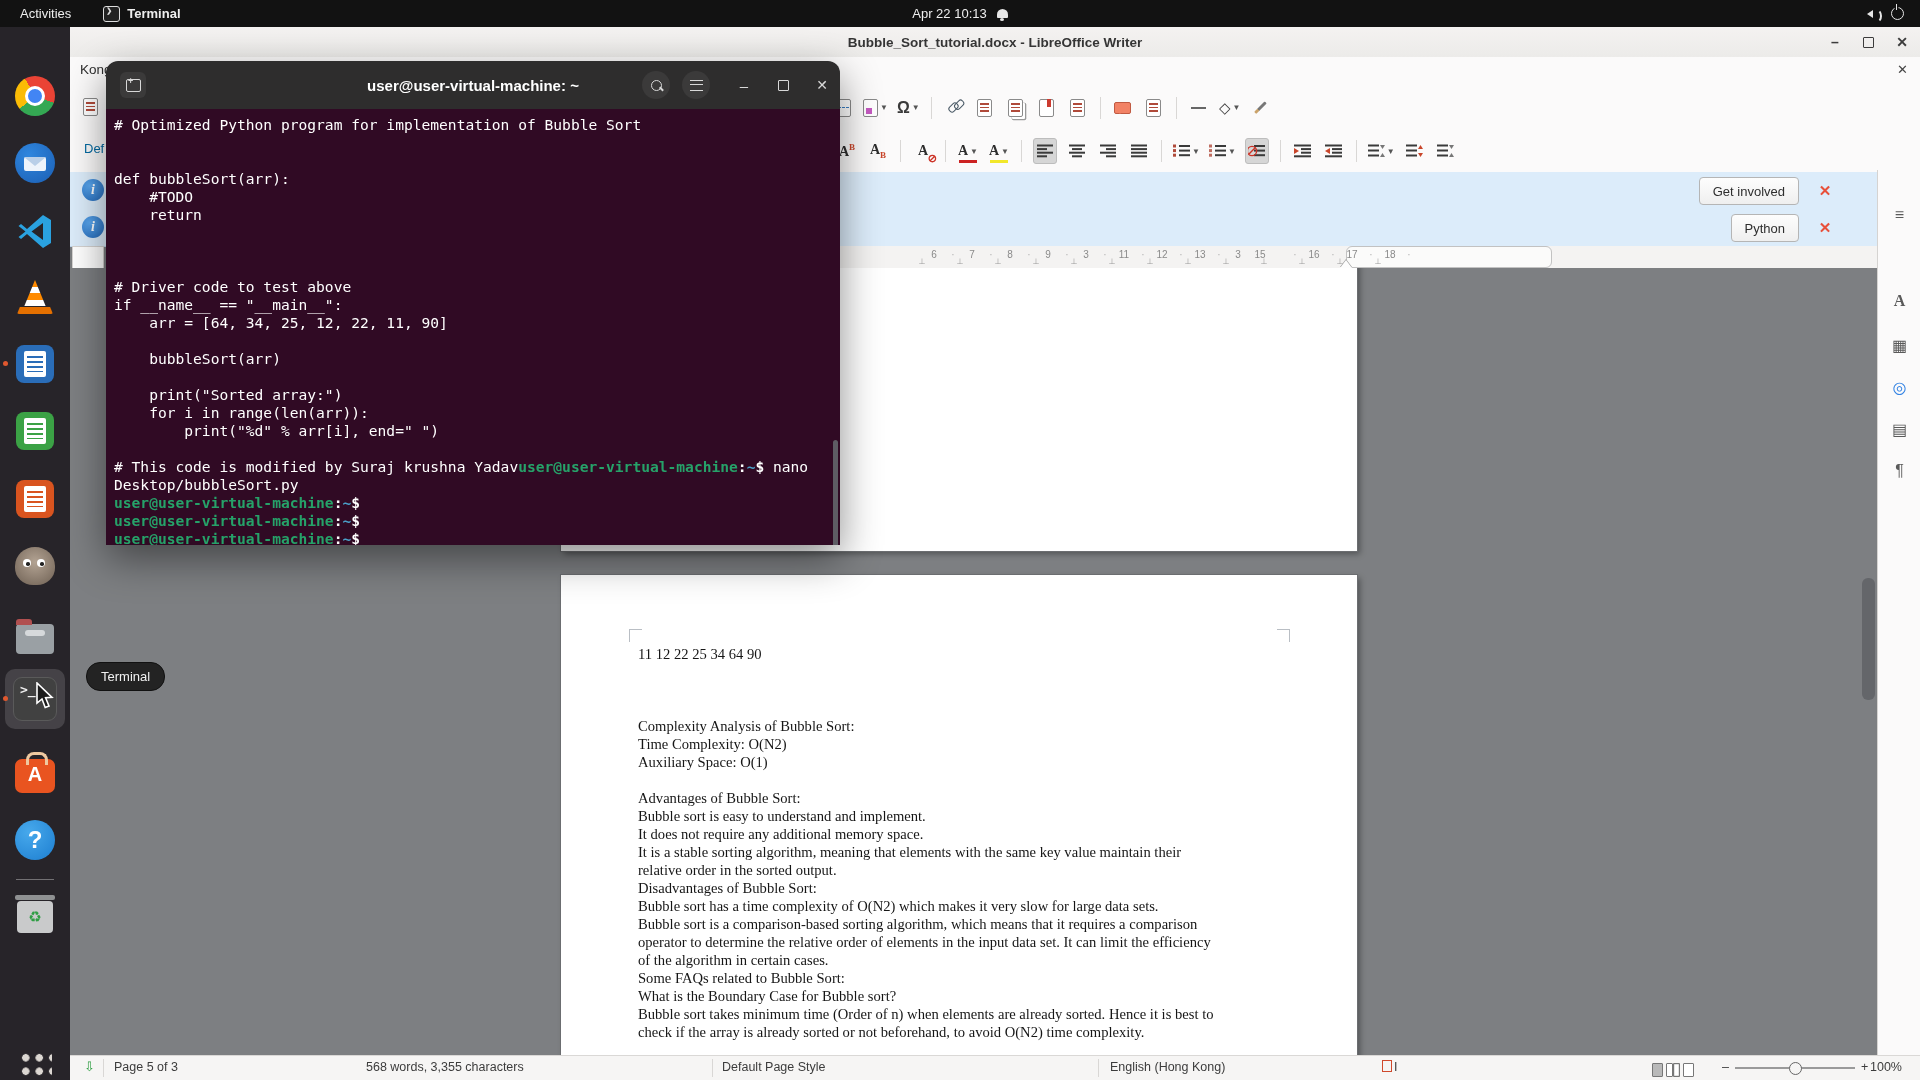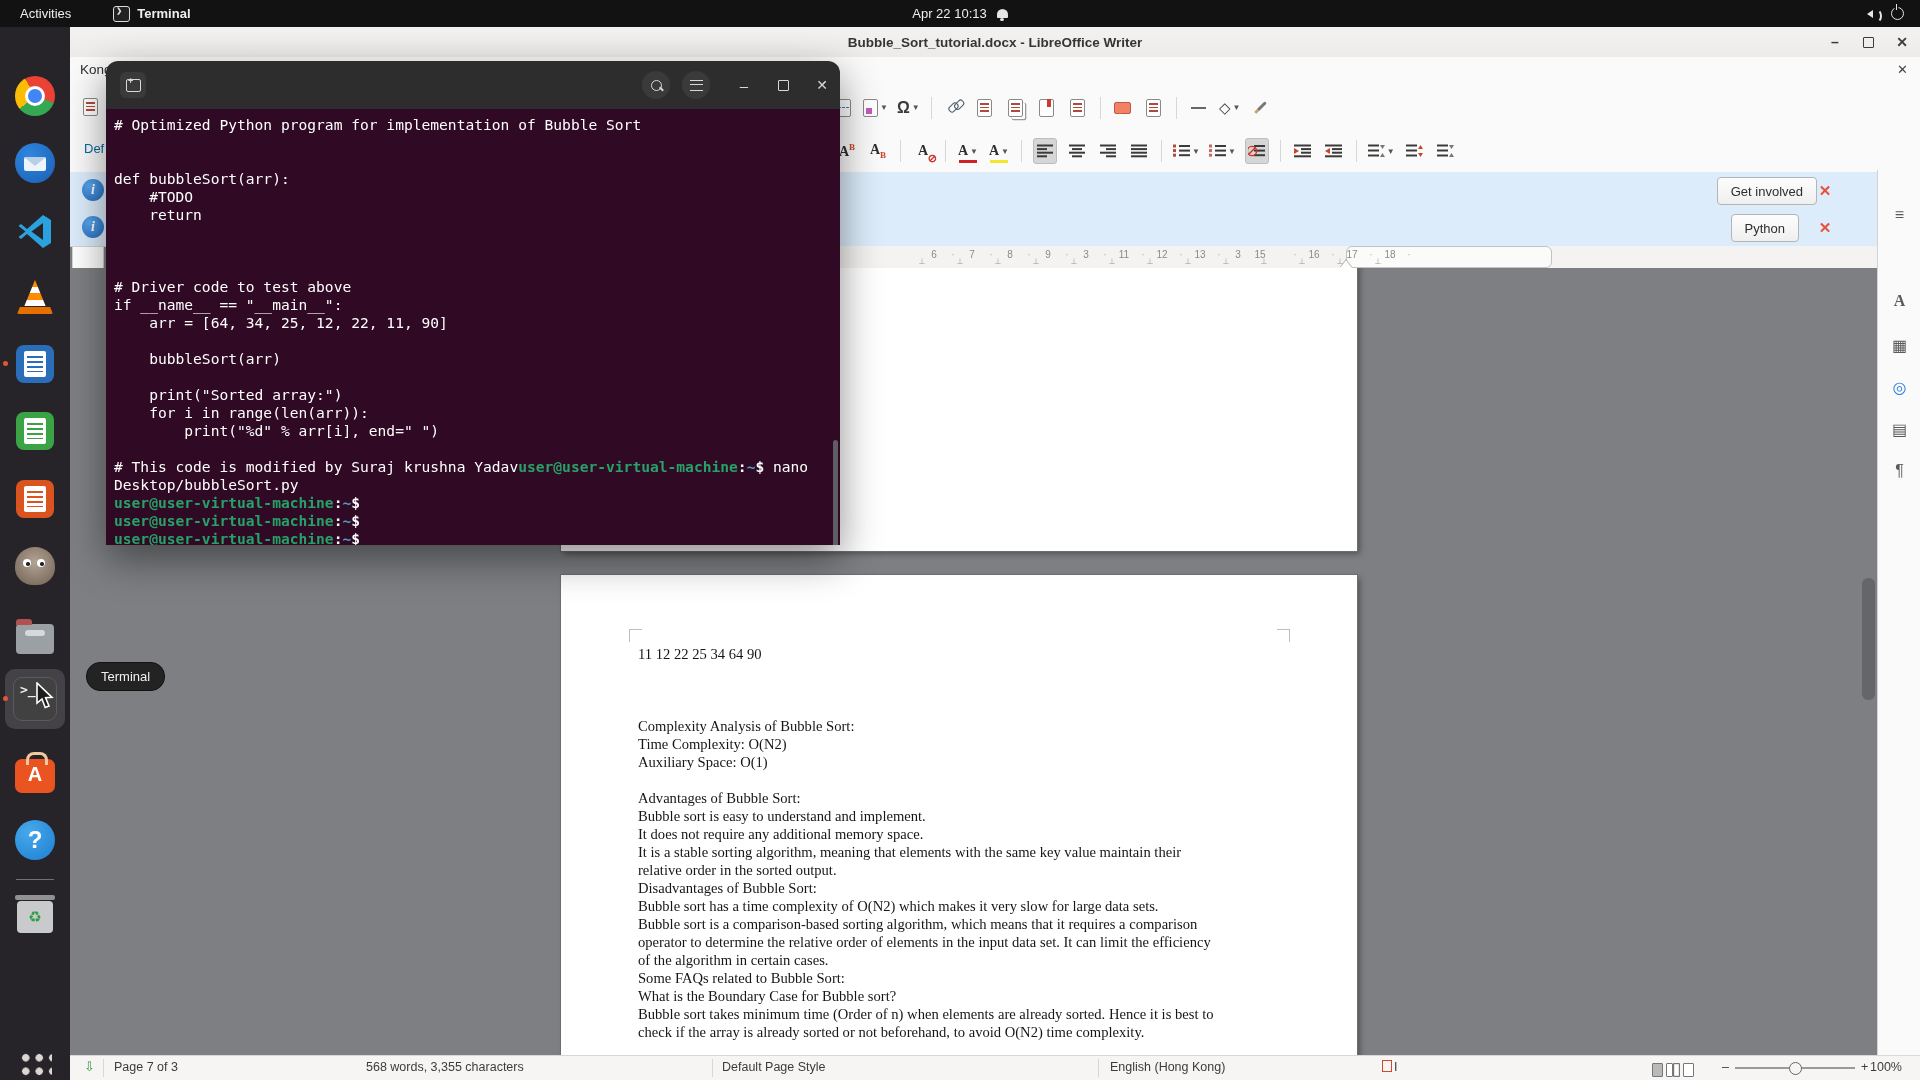--- a/index.html
+++ b/index.html
@@ -2,21 +2,21 @@
 <html><head>
 <meta charset="utf-8">
 <style>
   html,body{margin:0;padding:0;background:#555;}
   .screen{position:relative;width:1920px;height:1080px;overflow:hidden;background:#7d7f82;
           font-family:"Liberation Sans",sans-serif;-webkit-font-smoothing:antialiased;}
 
   
   .topbar{position:absolute;left:0;top:0;width:1920px;height:27px;background:#121212;color:#eee;
           display:flex;align-items:center;font-size:13px;z-index:50;}
-  .tb-left{display:flex;align-items:center;gap:36px;margin-left:14px;}
+  .tb-left{display:flex;align-items:center;gap:26px;margin-left:14px;}
   .tb-activities{padding:2px 6px;}
   .tb-app{display:flex;align-items:center;gap:7px;font-weight:bold;}
   .mini-term{width:15px;height:14px;border:1.4px solid #ddd;border-radius:3px;position:relative;background:#222;}
   .mini-term::after{content:"❯";position:absolute;left:2px;top:0px;font-size:7px;color:#ddd;}
   .tb-center{position:absolute;left:0;right:0;top:0;height:27px;display:flex;align-items:center;justify-content:center;gap:10px;}
   .bell{width:11px;height:9px;background:#e6e6e6;border-radius:6px 6px 1px 1px;position:relative;display:inline-block;}
   .bell::after{content:"";position:absolute;left:3.5px;bottom:-3px;width:4px;height:3px;border-radius:50%;background:#e6e6e6;}
   .tb-right{margin-left:auto;display:flex;align-items:center;gap:18px;margin-right:16px;}
   .vol{width:0;height:0;border:4px solid transparent;border-right:6px solid #e6e6e6;position:relative;display:inline-block;}
   .vol::after{content:"";position:absolute;left:4px;top:-5px;width:7px;height:10px;border:2px solid transparent;
@@ -397,21 +397,21 @@
               <rect x="0" y="10.5" width="11" height="2" fill="#3a3a3a"></rect>
               <path d="M14.5 5 L12 1 17 1 Z" fill="#777"></path>
               <path d="M14.5 9 L17 13 12 13 Z" fill="#777"></path>
             </svg>
           </span>
         </div>
     </div>
 
     <div class="infobar" style="top:145px;">
       <span class="ib-info">i</span>
-      <div class="ib-btn" style="right:60px;">Get involved</div>
+      <div class="ib-btn" style="right:78px;">Get involved</div>
       <span class="ib-x" style="right:42px;">✕</span>
     </div>
     <div class="infobar" style="top:182px;">
       <span class="ib-info">i</span>
       <div class="ib-btn" style="right:78px;">Python</div>
       <span class="ib-x" style="right:42px;">✕</span>
     </div>
 
     <div class="ruler-corner"></div>
     <div class="ruler" id="ruler">
@@ -468,21 +468,21 @@
         <div class="corner tl" style="left:68px;top:54px;"></div>
         <div class="corner tr" style="left:716px;top:54px;"></div>
         <div class="p2-lines doc-text" id="p2-lines"><div>11 12 22 25 34 64 90</div><div>&nbsp;</div><div>&nbsp;</div><div>&nbsp;</div><div>Complexity Analysis of Bubble Sort:</div><div>Time Complexity: O(N2)</div><div>Auxiliary Space: O(1)</div><div>&nbsp;</div><div>Advantages of Bubble Sort:</div><div>Bubble sort is easy to understand and implement.</div><div>It does not require any additional memory space.</div><div>It is a stable sorting algorithm, meaning that elements with the same key value maintain their</div><div>relative order in the sorted output.</div><div>Disadvantages of Bubble Sort:</div><div>Bubble sort has a time complexity of O(N2) which makes it very slow for large data sets.</div><div>Bubble sort is a comparison-based sorting algorithm, which means that it requires a comparison</div><div>operator to determine the relative order of elements in the input data set. It can limit the efficiency</div><div>of the algorithm in certain cases.</div><div>Some FAQs related to Bubble Sort:</div><div>What is the Boundary Case for Bubble sort?</div><div>Bubble sort takes minimum time (Order of n) when elements are already sorted. Hence it is best to</div><div>check if the array is already sorted or not beforehand, to avoid O(N2) time complexity.</div></div>
       </div>
       <div class="doc-scroll"></div>
     </div>
 
     <div class="statusbar">
       <span class="sb save-arrow" style="left:14px;top:3px;">⇩</span>
       <span class="sb-sep" style="left:33px;"></span>
-      <span class="sb" style="left:44px;">Page 7 of 3</span>
+      <span class="sb" style="left:44px;">Page 5 of 3</span>
       <span class="sb" style="left:296px;">568 words, 3,355 characters</span>
       <span class="sb-sep" style="left:642px;"></span>
       <span class="sb" style="left:652px;">Default Page Style</span>
       <span class="sb-sep" style="left:1028px;"></span>
       <span class="sb" style="left:1040px;">English (Hong Kong)</span>
       <span class="sb" style="left:1312px;"><span class="ovr-box"></span><span>I</span></span>
       <span class="sb" style="left:1582px;top:6px;"><span class="viewic fill"></span><span class="viewic dbl"></span><span class="viewic"></span></span>
       <span class="sb" style="left:1652px;">–<span class="zoom-track"><span class="zoom-mid"></span><span class="zoom-knob"></span></span>+</span>
       <span class="sb" style="left:1800px;">100%</span>
     </div>
@@ -495,20 +495,21 @@
       <span class="sb-icon" style="top:250px;">▤</span>
       <span class="sb-icon" style="top:292px;">¶</span>
     </div>
   </div>
 
   <div class="terminal">
     <div class="t-header">
       <div class="t-newtab">
           <span class="sq"></span>
         </div>
+      <div class="t-title">user@user-virtual-machine: ~</div>
       <div class="t-btn t-search">
           <span class="mag"></span>
         </div>
       <div class="t-btn t-menu">
           <span class="burger"></span>
         </div>
       <div class="t-btn t-min">–</div>
       <div class="t-btn t-max">
           <span class="sq"></span>
         </div>

